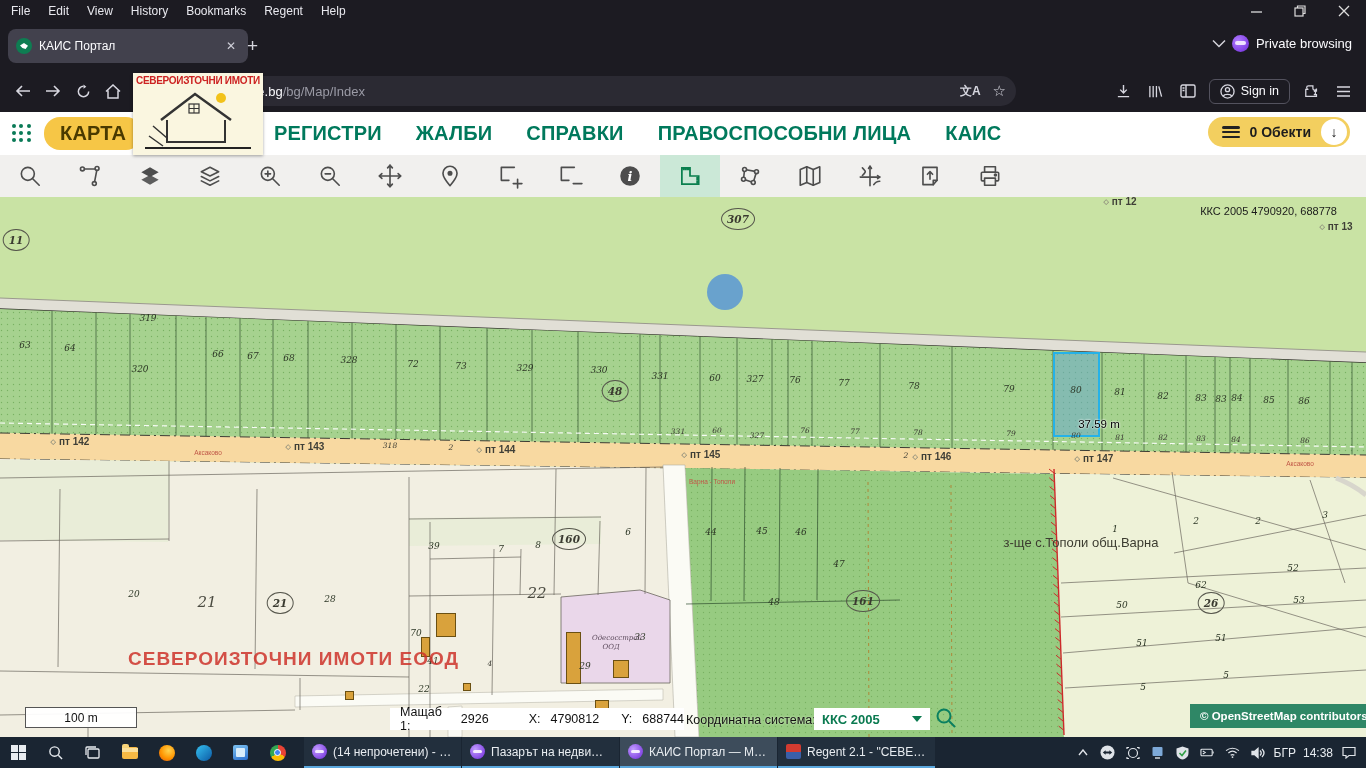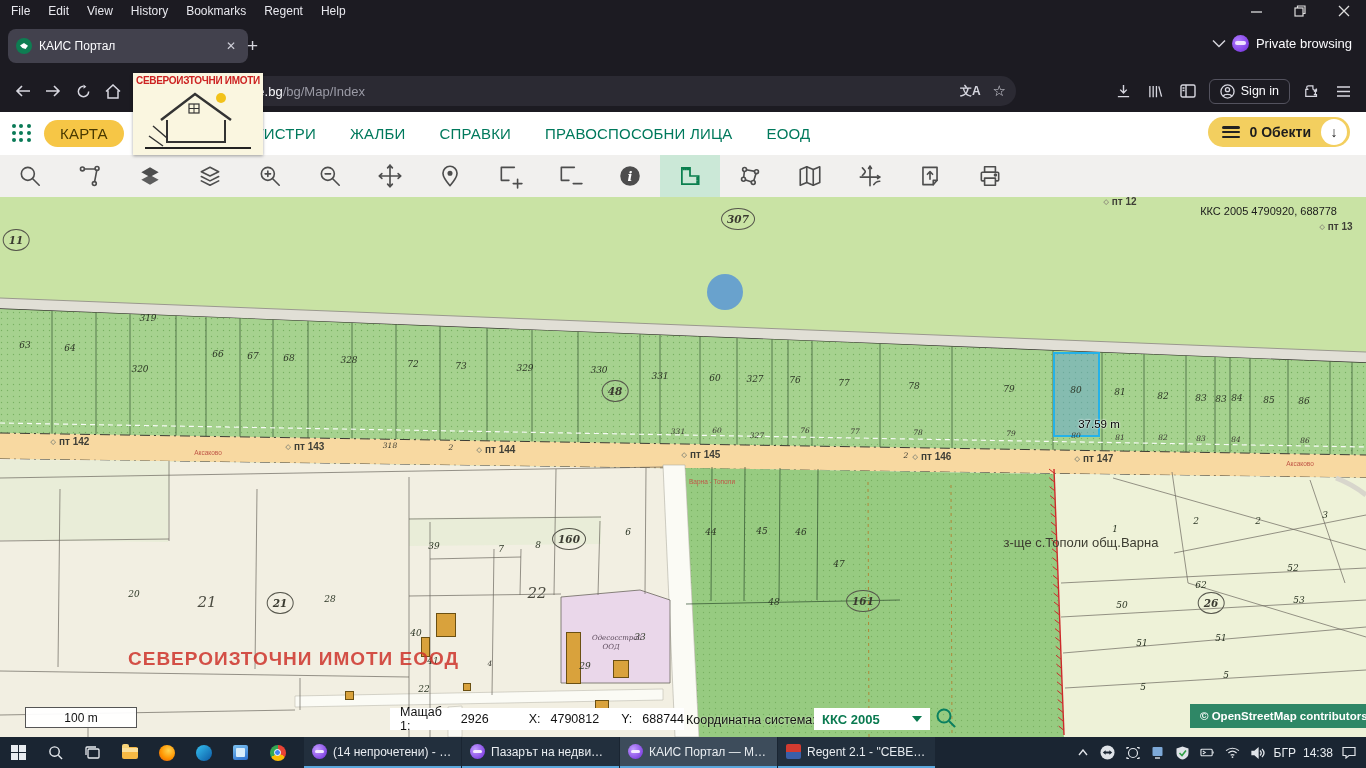--- a/index.html
+++ b/index.html
@@ -26,21 +26,21 @@
   #urlbar{height:30px;flex:1;max-width:860px;margin:0 8px;background:#2b2a33;border-radius:15px;display:flex;align-items:center;padding:0 10px;color:#fbfbfe;font-size:13px;}
   #url-text{flex:1;white-space:nowrap;overflow:hidden;margin-left:8px;}
   #url-text .dim{color:#b6b6c0;} #url-text .path{color:#9a9aa5;}
   #nav-right{display:flex;align-items:center;margin-left:auto;margin-right:8px;gap:2px;}
   #signin-btn{display:flex;align-items:center;gap:6px;border:1px solid #53525e;border-radius:6px;padding:4px 10px;color:#fbfbfe;font-size:12.5px;margin:0 4px;}
   
   #sitenav{position:absolute;left:0;top:112px;width:1366px;height:43px;background:#ffffff;display:flex;align-items:center;}
   #grid-icon{width:20px;height:20px;margin-left:12px;margin-right:12px;display:grid;grid-template-columns:repeat(3,1fr);gap:2px;flex:none;}
   #grid-icon i{width:4px;height:4px;border-radius:50%;background:#0a7a57;}
   #site-nav-items{display:flex;align-items:center;gap:34px;}
-  .site-link{color:#00795c;font-weight:normal;font-size:15px;letter-spacing:.2px;white-space:nowrap;}
+  .site-link{color:#00795c;font-weight:bold;font-size:20px;letter-spacing:.2px;white-space:nowrap;}
   .site-link.active{background:#f6c646;color:#4a3a00;padding:5px 16px;border-radius:16px;margin-right:-16px;}
   #objects-pill{position:absolute;right:16px;top:5px;height:30px;background:#f3cf5f;border-radius:17px;display:flex;align-items:center;padding:0 3px 0 14px;gap:10px;}
   #objects-burger{width:18px;height:12px;display:flex;flex-direction:column;justify-content:space-between;}
   #objects-burger i{height:2.5px;background:#222;border-radius:2px;}
   #objects-label{font-weight:bold;font-size:14px;color:#1d1d1d;}
   #objects-circle{width:26px;height:26px;background:#fff;border-radius:50%;display:flex;align-items:center;justify-content:center;color:#111;font-size:14px;font-weight:bold;}
   
   #logo-overlay{position:absolute;left:133px;top:73px;width:130px;height:82px;background:#faf6e0;z-index:60;box-shadow:0 1px 3px rgba(0,0,0,.35);display:flex;flex-direction:column;align-items:center;}
   #logo-title{color:#cc2222;font-weight:bold;font-size:10px;white-space:nowrap;margin-top:2px;letter-spacing:-0.3px;}
   
@@ -231,21 +231,21 @@
         <i></i>
         <i></i>
       </span>
     <div id="site-nav-items">
         <span class="site-link active">КАРТА</span>
         <span class="site-link">УСЛУГИ</span>
         <span class="site-link">РЕГИСТРИ</span>
         <span class="site-link">ЖАЛБИ</span>
         <span class="site-link">СПРАВКИ</span>
         <span class="site-link">ПРАВОСПОСОБНИ ЛИЦА</span>
-        <span class="site-link">ЕООД</span>
+        <span class="site-link">КАИС</span>
       </div>
     <div id="objects-pill">
       <span id="objects-burger">
           <i></i>
           <i></i>
           <i></i>
         </span>
       <span id="objects-label">0 Обекти</span>
       <span id="objects-circle">↓</span>
     </div>
@@ -582,21 +582,21 @@
         <span class="ml k-n" style="left: 134px; top: 397px;">20</span>
         <span class="ml k-nb" style="left: 207px; top: 405px;">21</span>
         <span class="ml k-circle" style="left: 280px; top: 406px;">21</span>
         <span class="ml k-n" style="left: 330px; top: 402px;">28</span>
         <span class="ml k-n" style="left: 434px; top: 349px;">39</span>
         <span class="ml k-n" style="left: 501px; top: 352px;">7</span>
         <span class="ml k-n" style="left: 538px; top: 348px;">8</span>
         <span class="ml k-circle" style="left: 569px; top: 342px;">160</span>
         <span class="ml k-n" style="left: 628px; top: 335px;">6</span>
         <span class="ml k-nb" style="left: 537px; top: 396px;">22</span>
-        <span class="ml k-n" style="left: 416px; top: 436px;">40</span>
+        <span class="ml k-n" style="left: 416px; top: 436px;">70</span>
         <span class="ml k-n" style="left: 433px; top: 428px; margin-top: 36px;">41</span>
         <span class="ml k-n" style="left: 640px; top: 440px;">33</span>
         <span class="ml k-n" style="left: 585px; top: 469px;">29</span>
         <span class="ml k-n2" style="left: 490px; top: 466px;">4</span>
         <span class="ml k-tiny" style="left: 617px; top: 441px;">Одесосстрой</span>
         <span class="ml k-tiny" style="left: 611px; top: 450px;">ООД</span>
         <span class="ml k-n" style="left: 70px; top: 520px;">21</span>
         <span class="ml k-n" style="left: 424px; top: 492px;">22</span>
         <span class="ml k-n" style="left: 711px; top: 335px;">44</span>
         <span class="ml k-n" style="left: 762px; top: 334px;">45</span>

